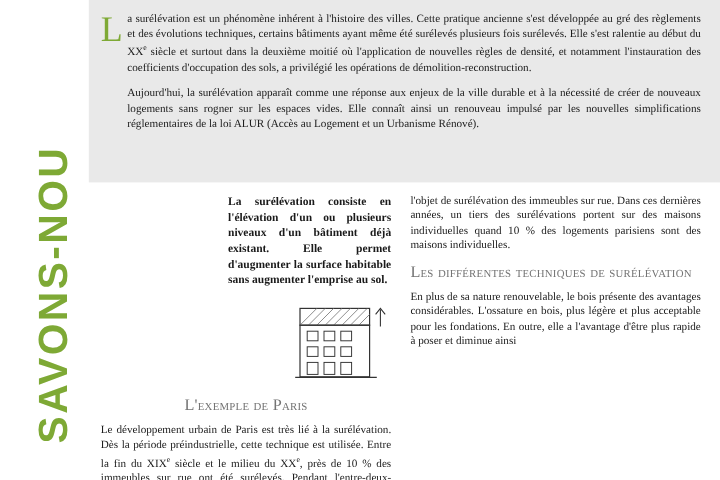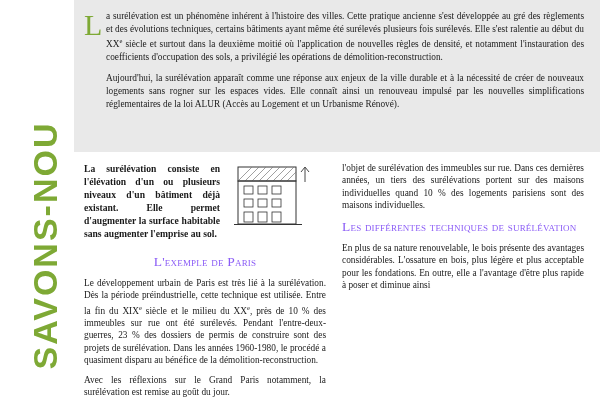--- a/index.html
+++ b/index.html
@@ -100,41 +100,42 @@
     gap: 16px;
   }
   .col {
     width: 246px;
   }
 
   
   .lead-row {
     display: flex;
     gap: 12px;
-    align-items: flex-start;
+    align-items: flex-end;
+    flex-direction: column;
   }
   .lead-text {
     width: 136px;
     font-family: "Liberation Serif", serif;
     font-weight: bold;
     font-size: 9.6px;
     line-height: 13px;
     text-align: justify;
   }
   .schema {
     width: 82px;
     padding-top: 2px;
   }
   .schema svg {
     display: block;
   }
 
   h2.section-title {
     font-family: "Liberation Serif", serif;
-    color: #8b5cf6;
+    color: #737373;
     font-size: 13.5px;
     font-weight: normal;
     font-variant: small-caps;
     text-align: center;
     margin: 14px 0 7px 0;
     letter-spacing: 0.2px;
   }
   h2.section-title.right {
     text-align: left;
     margin-top: 0;

